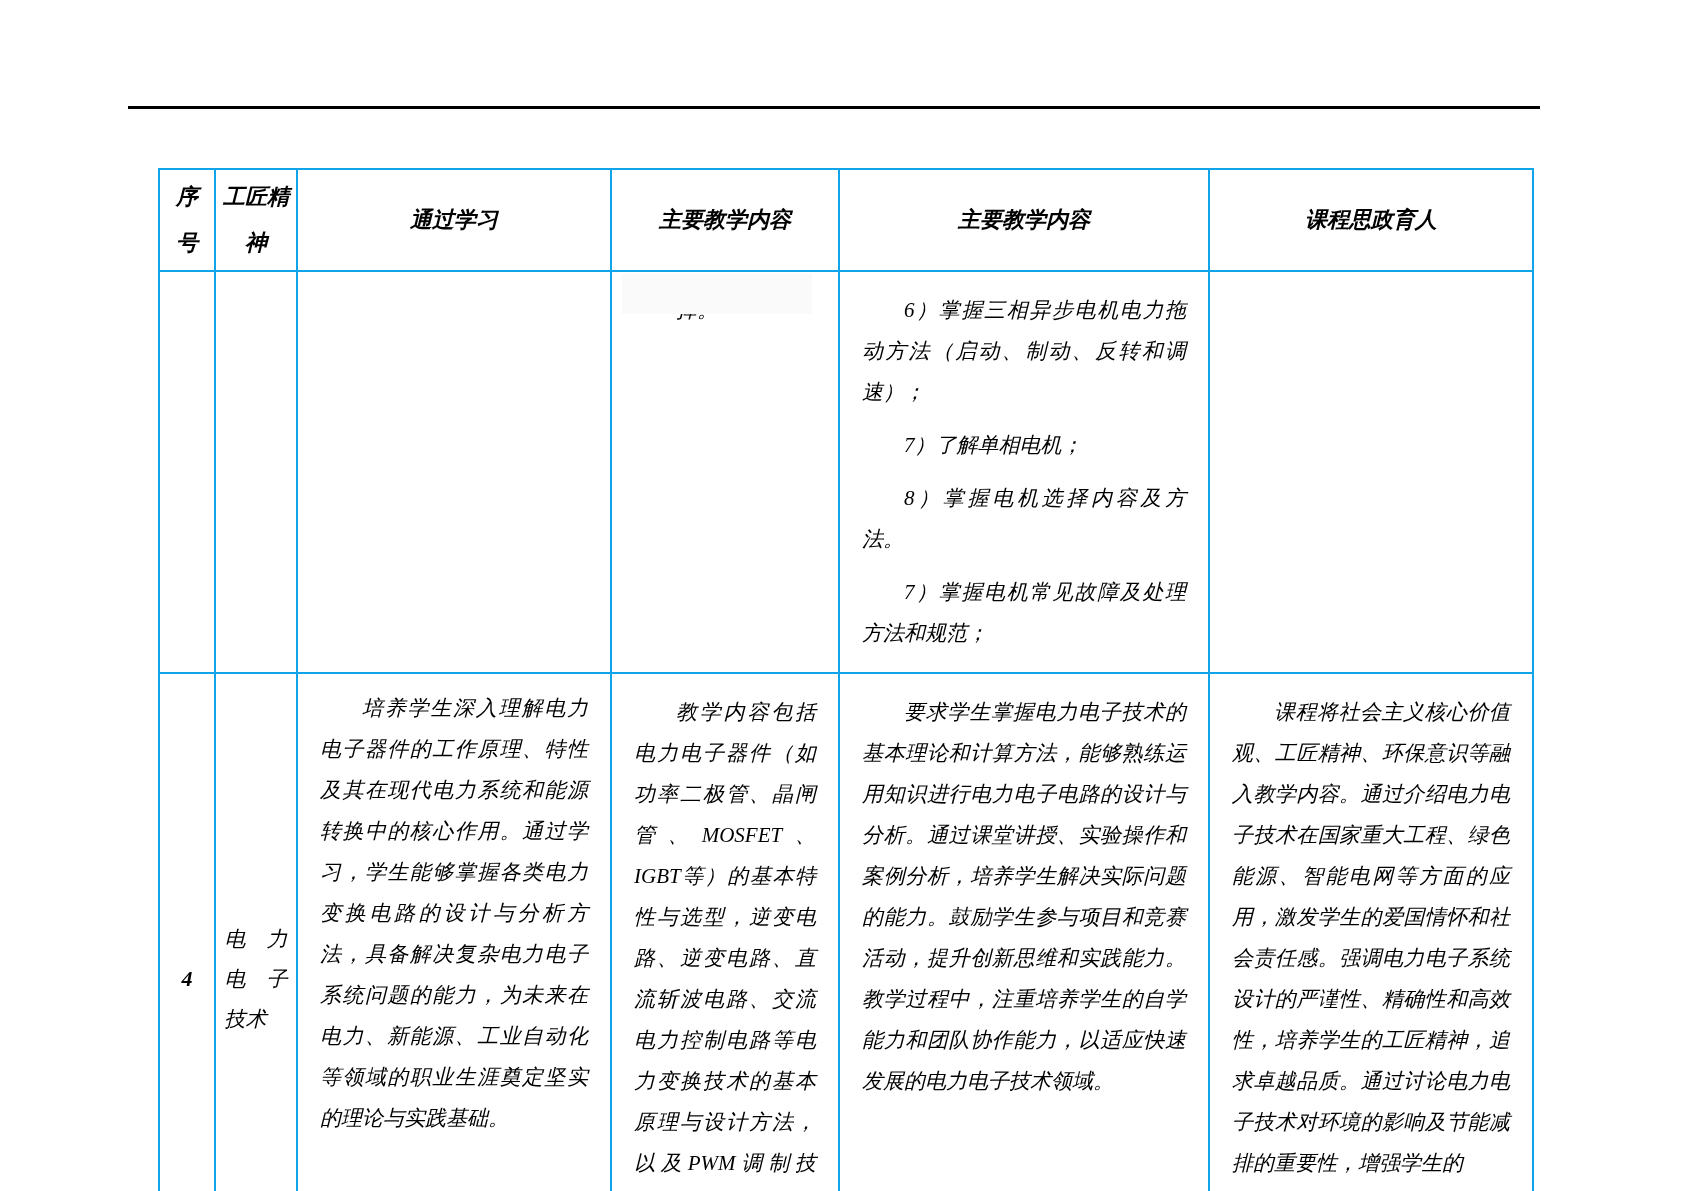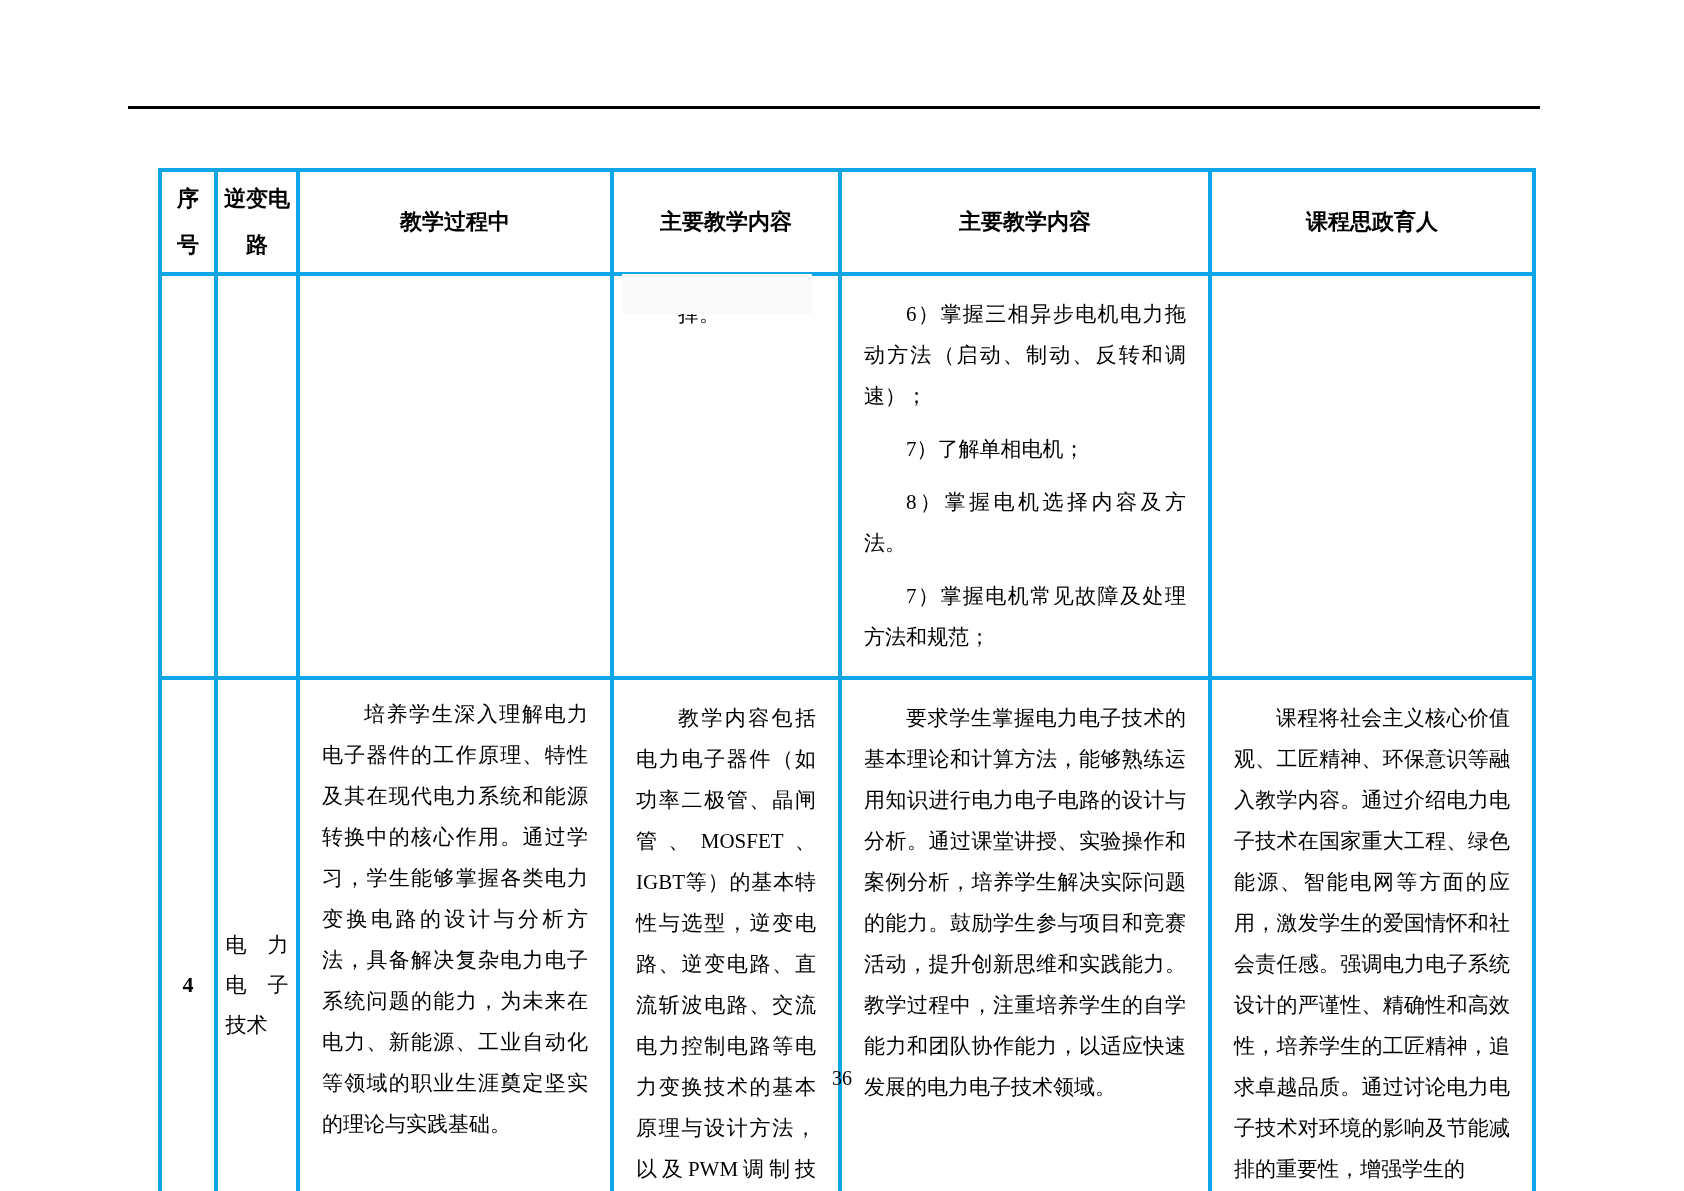--- a/index.html
+++ b/index.html
@@ -27,26 +27,27 @@
   table.course-table {
     position: absolute;
     left: 158px;
     top: 168px;
     width: 1374px;
     border-collapse: collapse;
     table-layout: fixed;
   }
   .course-table th,
   .course-table td {
-    border: 4px solid #0ea5e9;
+    border: 2px solid #0ea5e9;
     padding: 6px 10px;
     font-size: 21px;
     vertical-align: top;
     box-sizing: border-box;
     overflow: hidden;
+    font-style: italic;
   }
   .course-table th {
     font-weight: bold;
     font-size: 22px;
     text-align: center;
     vertical-align: middle;
     line-height: 2.1;
     padding: 4px 6px;
   }
   tr.header-row { height: 100px; }
@@ -113,22 +114,22 @@
       <col style="width:56px">
       <col style="width:82px">
       <col style="width:314px">
       <col style="width:228px">
       <col style="width:370px">
       <col style="width:324px">
     </colgroup>
     <tbody>
         <tr class="header-row">
       <th>序号</th>
-      <th>逆变电路</th>
-      <th>教学过程中</th>
+      <th>工匠精神</th>
+      <th>通过学习</th>
       <th>主要教学内容</th>
       <th>主要教学内容</th>
       <th>课程思政育人</th>
     </tr>
 
     <tr class="body-row-1">
       <td class="seq-cell"></td>
       <td class="course-cell"></td>
       <td class="objectives-cell"></td>
       <td>
@@ -163,15 +164,14 @@
       </td>
       <td>
         <p>课程将社会主义核心价值观、工匠精神、环保意识等融入教学内容。通过介绍电力电子技术在国家重大工程、绿色能源、智能电网等方面的应用，激发学生的爱国情怀和社会责任感。强调电力电子系统设计的严谨性、精确性和高效性，培养学生的工匠精神，追求卓越品质。通过讨论电力电子技术对环境的影响及节能减排的重要性，增强学生的</p>
       </td>
     </tr>
   </tbody>
     </table>
 
   <div class="artifact-box"></div>
 
-  <div class="page-number">36</div>
 
 </div>
 
 </body></html>

